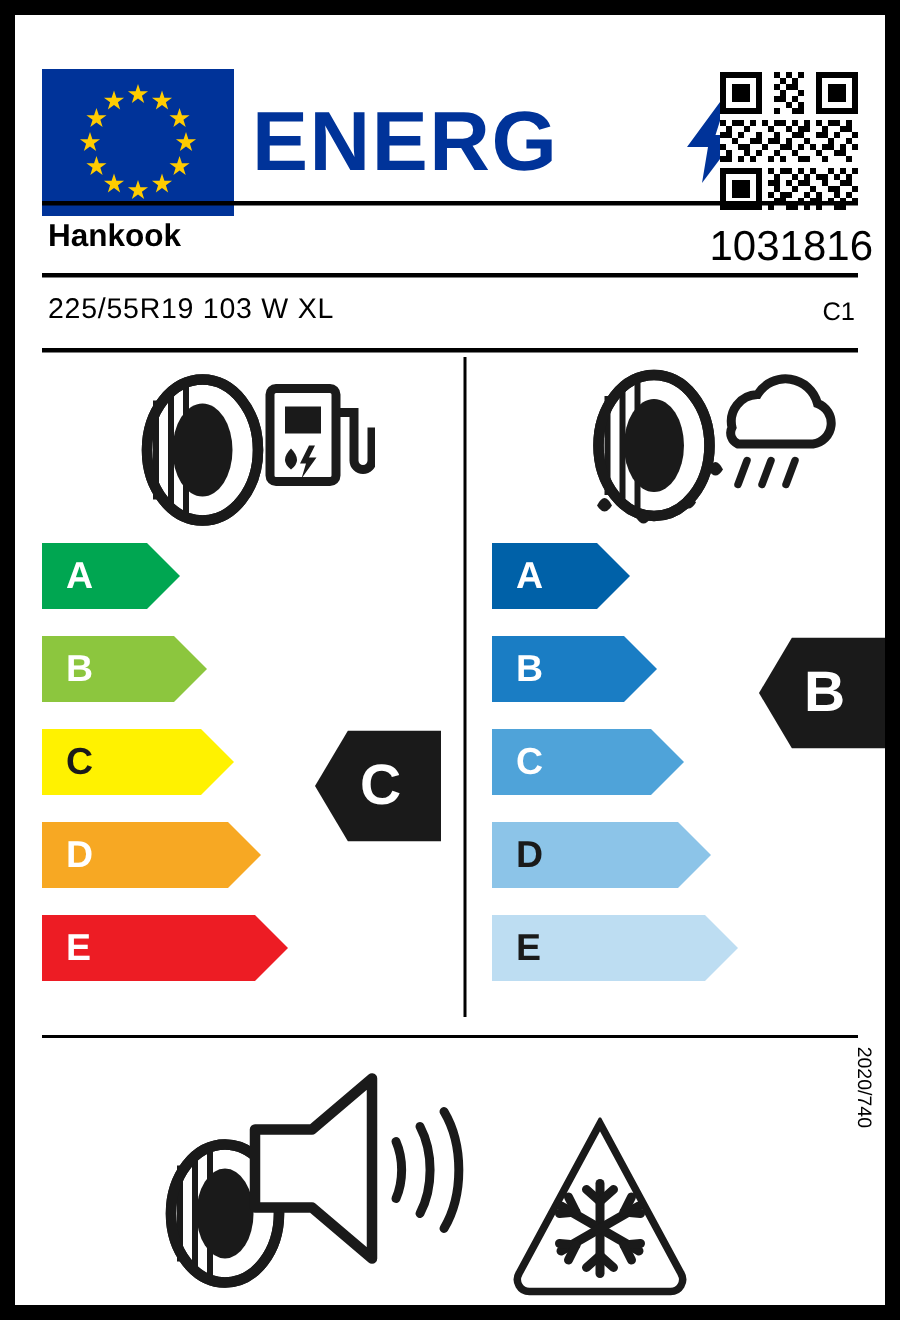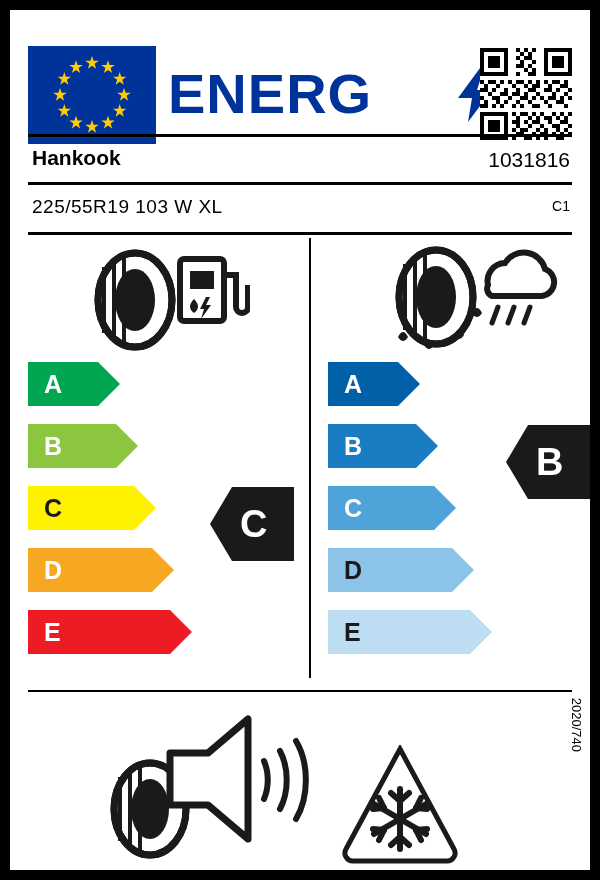--- a/index.html
+++ b/index.html
@@ -88,38 +88,38 @@
   .brand {
     position: absolute;
     left: 22px;
     top: 136px;
     font-size: 21px;
     font-weight: bold;
     color: #000;
   }
   .sku {
     position: absolute;
-    right: 20px;
+    right: 8px;
     top: 138px;
-    font-size: 21px;
+    font-size: 28px;
     color: #000;
   }
   .tyre-size {
     position: absolute;
     left: 22px;
     top: 186px;
     font-size: 19px;
     color: #000;
     letter-spacing: 0.5px;
   }
   .tyre-class {
     position: absolute;
     right: 20px;
     top: 188px;
-    font-size: 14px;
+    font-size: 17px;
     color: #000;
   }
 
   
   .vdiv {
     position: absolute;
     left: 299px;
     top: 228px;
     width: 2px;
     height: 440px;

